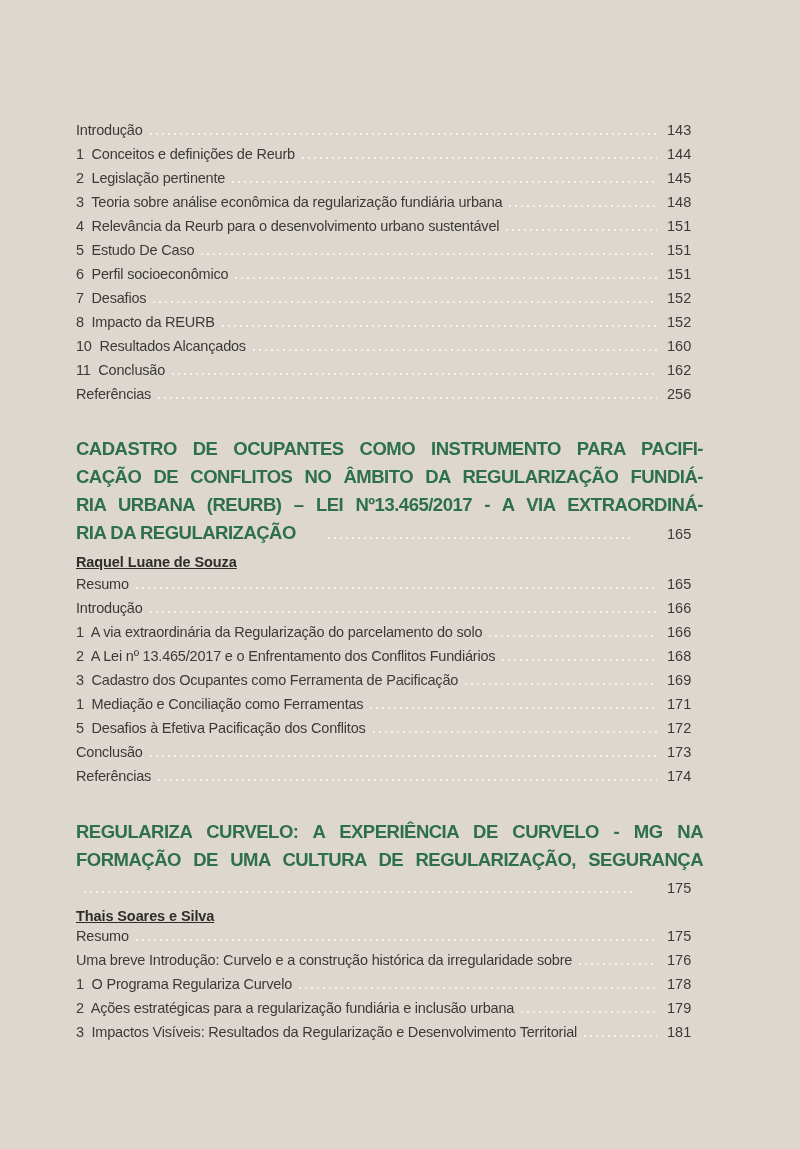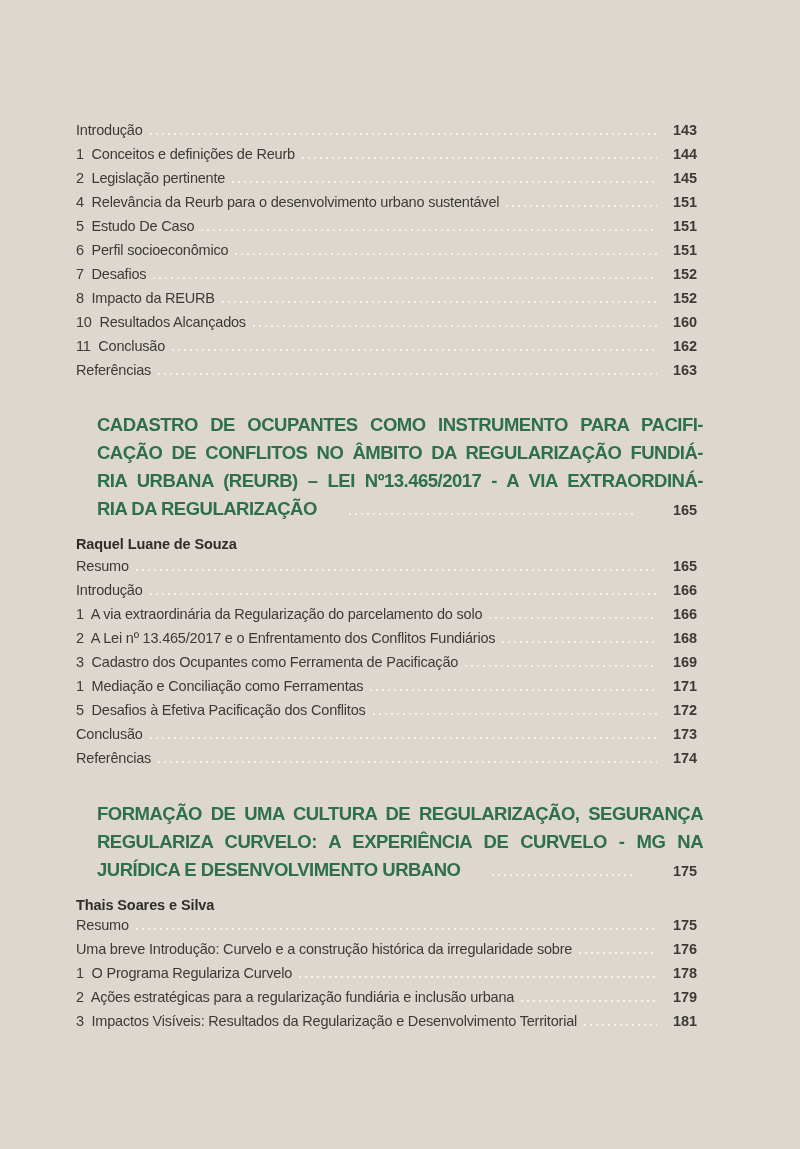--- a/index.html
+++ b/index.html
@@ -37,55 +37,55 @@
   .dots{
     flex:1 1 auto;
     min-width:18px;
     height:2px;
     margin:0 10px 1px 7px;
     background-image:repeating-linear-gradient(to right, var(--dot) 0 2px, transparent 2px 6px);
   }
   .pagenum{
     flex:0 0 36px;
     width:36px;
-    text-align:center;
+    text-align:left;
     font-size:14.5px;
-    font-weight:700;
+    font-weight:400;
     color:var(--text);
     letter-spacing:0;
   }
   
   .section.with-heading{margin-top:25px;}
   .section.with-heading.third{margin-top:26px;}
   .heading{
     color:var(--green);
     font-weight:700;
     font-size:18.5px;
     line-height:28px;
     letter-spacing:-0.5px;
-    margin-left:21px;
   }
   .heading-line{
     text-align:justify;
     text-align-last:justify;
   }
   .heading-last{
     display:flex;
     align-items:baseline;
     gap:24px;
   }
   .heading-last .heading-text{flex:0 1 auto;white-space:nowrap;}
   .heading-last .dots{margin:0 10px 2px 8px;}
   .author{
     font-weight:700;
     font-size:14.5px;
     line-height:20px;
-    margin-top:10px;
+    margin-top:4px;
     color:var(--author);
     letter-spacing:-0.1px;
+    text-decoration:underline;
   }
   .entries{margin-top:4px;}
   .section.third .entries{margin-top:2px;}
 </style>
 </head>
 <body>
 
 <div class="page">
   <div id="toc">
       <div class="section">
@@ -99,20 +99,25 @@
             <span class="entry-label">1  Conceitos e definições de Reurb</span>
             <span class="dots"></span>
             <span class="pagenum">144</span>
           </div>
           <div class="entry">
             <span class="entry-label">2  Legislação pertinente</span>
             <span class="dots"></span>
             <span class="pagenum">145</span>
           </div>
           <div class="entry">
+            <span class="entry-label">3  Teoria sobre análise econômica da regularização fundiária urbana</span>
+            <span class="dots"></span>
+            <span class="pagenum">148</span>
+          </div>
+          <div class="entry">
             <span class="entry-label">4  Relevância da Reurb para o desenvolvimento urbano sustentável</span>
             <span class="dots"></span>
             <span class="pagenum">151</span>
           </div>
           <div class="entry">
             <span class="entry-label">5  Estudo De Caso</span>
             <span class="dots"></span>
             <span class="pagenum">151</span>
           </div>
           <div class="entry">
@@ -136,21 +141,21 @@
             <span class="pagenum">160</span>
           </div>
           <div class="entry">
             <span class="entry-label">11  Conclusão</span>
             <span class="dots"></span>
             <span class="pagenum">162</span>
           </div>
           <div class="entry">
             <span class="entry-label">Referências</span>
             <span class="dots"></span>
-            <span class="pagenum">163</span>
+            <span class="pagenum">256</span>
           </div>
         </div>
       </div>
       <div class="section with-heading">
         <div class="heading">
           <div class="heading-line">CADASTRO DE OCUPANTES COMO INSTRUMENTO PARA PACIFI-</div>
           <div class="heading-line">CAÇÃO DE CONFLITOS NO ÂMBITO DA REGULARIZAÇÃO FUNDIÁ-</div>
           <div class="heading-line">RIA URBANA (REURB) – LEI Nº13.465/2017 - A VIA EXTRAORDINÁ-</div>
           <div class="heading-last">
             <span class="heading-text">RIA DA REGULARIZAÇÃO</span>
@@ -202,24 +207,23 @@
           </div>
           <div class="entry">
             <span class="entry-label">Referências</span>
             <span class="dots"></span>
             <span class="pagenum">174</span>
           </div>
         </div>
       </div>
       <div class="section with-heading third">
         <div class="heading">
+          <div class="heading-line">REGULARIZA CURVELO: A EXPERIÊNCIA DE CURVELO - MG NA</div>
           <div class="heading-line">FORMAÇÃO DE UMA CULTURA DE REGULARIZAÇÃO, SEGURANÇA</div>
-          <div class="heading-line">REGULARIZA CURVELO: A EXPERIÊNCIA DE CURVELO - MG NA</div>
           <div class="heading-last">
-            <span class="heading-text">JURÍDICA E DESENVOLVIMENTO URBANO</span>
             <span class="dots"></span>
             <span class="pagenum">175</span>
           </div>
         </div>
         <div class="author">Thais Soares e Silva</div>
         <div class="entries">
           <div class="entry">
             <span class="entry-label">Resumo</span>
             <span class="dots"></span>
             <span class="pagenum">175</span>

